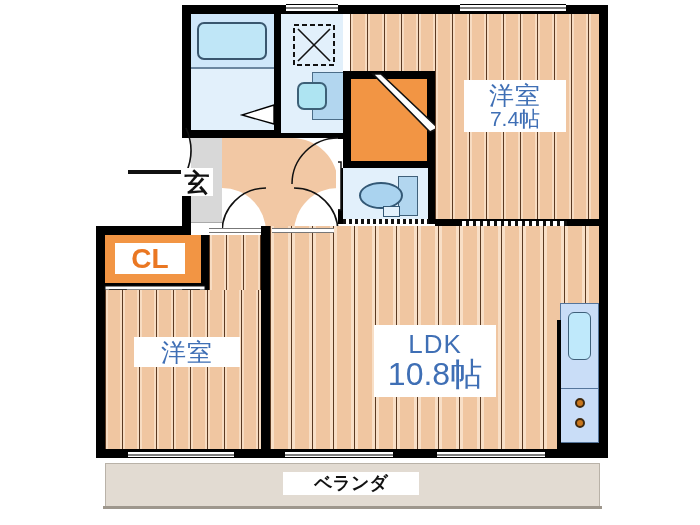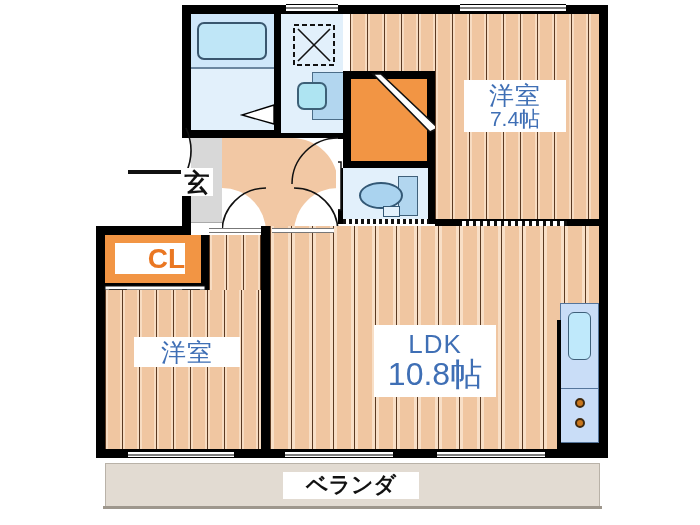--- a/index.html
+++ b/index.html
@@ -211,26 +211,26 @@
   <div class="abs" style="left:272px;top:228px;width:62px;height:5px;background:#ffffff;border-top:1px solid #777;border-bottom:1px solid #777;"></div>
 
   <div class="lbl lbl-blue" style="left:464px;top:80px;width:96px;padding:2px 3px;">
     <div style="font-size:25px;letter-spacing:1px;">洋室</div>
     <div style="font-size:21px;">7.4帖</div>
   </div>
 
 
   <div class="lbl lbl-black" style="left:181px;top:168px;width:32px;font-size:25px;padding:1px 0;">玄</div>
 
-  <div class="lbl lbl-orange" style="left:115px;top:243px;width:70px;font-size:28px;padding:1px 0;text-align:right;">CL</div>
+  <div class="lbl lbl-orange" style="left:115px;top:243px;width:70px;font-size:28px;padding:1px 0;">CL</div>
 
   <div class="lbl lbl-blue" style="left:134px;top:337px;width:100px;padding:2px 3px;">
     <div style="font-size:25px;letter-spacing:1px;">洋室</div>
   </div>
 
   <div class="lbl lbl-blue" style="left:374px;top:325px;width:116px;padding:6px 3px;">
     <div style="font-size:26px;letter-spacing:1px;">LDK</div>
     <div style="font-size:32px;">10.8帖</div>
   </div>
 
-  <div class="lbl lbl-black" style="left:283px;top:472px;width:136px;font-size:22px;padding:2px 0;">ベランダ</div>
+  <div class="lbl lbl-black" style="left:283px;top:472px;width:136px;font-size:18px;padding:2px 0;">ベランダ</div>
 
 </div>
 
 </body></html>

